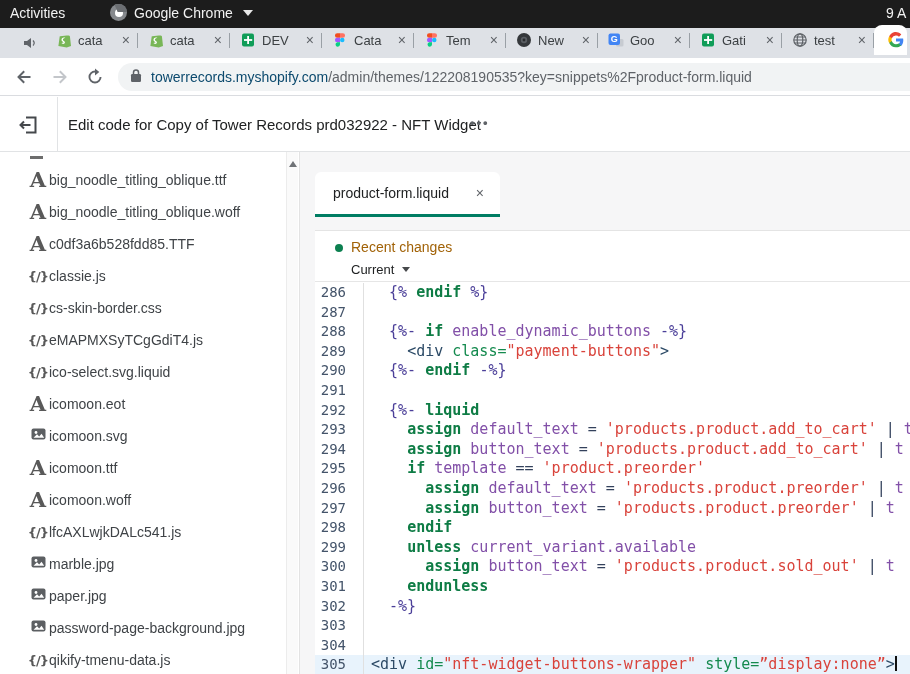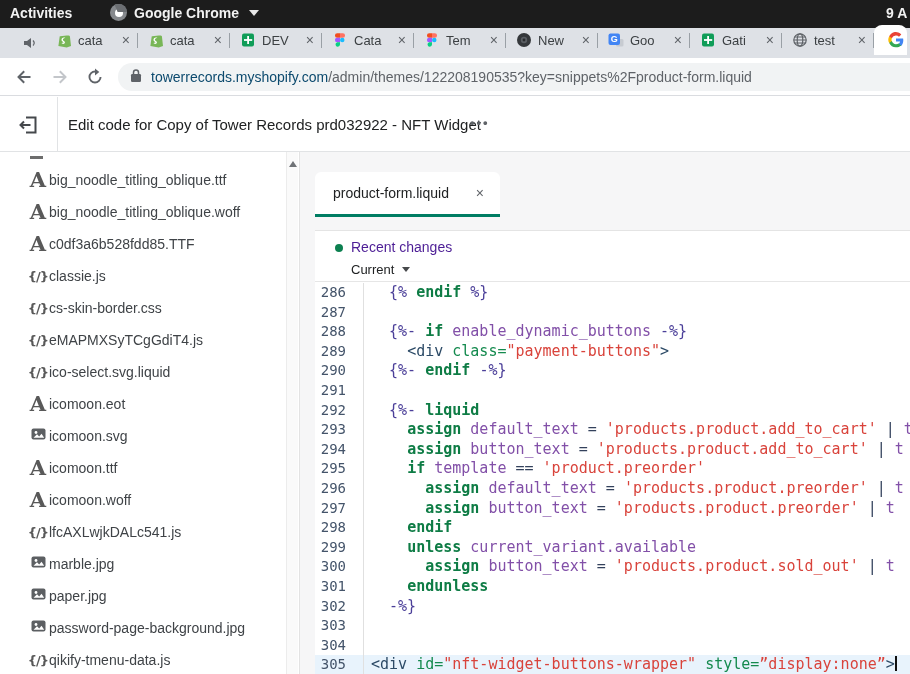--- a/index.html
+++ b/index.html
@@ -5,21 +5,21 @@
   :root{
     --accent-teal:#007d63; --keyword:#0e7c45; --variable:#8250a8; --string:#d9433b;
     --delimiter:#4b3f99; --tag:#2c4a66; --attribute:#148a4e; --operator:#33415c;
     --active-line-bg:#e8f3fc; --bullet-green:#0c8050;
   }
   *{margin:0;padding:0;box-sizing:border-box;}
   body{font-family:"Liberation Sans",sans-serif;}
   .stage{position:relative;width:910px;height:674px;overflow:hidden;background:#fff;}
 
   
-  .os-bar{position:absolute;left:0;top:0;width:910px;height:28px;background:#1c1c1c;color:#f2f2f2;font-size:14px;font-weight:bold;}
+  .os-bar{position:absolute;left:0;top:0;width:910px;height:28px;background:#1c1c1c;color:#f2f2f2;font-size:14px;}
   .os-activities{position:absolute;left:10px;top:5px;}
   .os-app{position:absolute;left:110px;top:4px;display:flex;align-items:center;gap:7px;}
   .os-app .caret{display:inline-block;width:0;height:0;border-left:5px solid transparent;border-right:5px solid transparent;border-top:6px solid #e8e8e8;margin-left:3px;}
   .os-clock{position:absolute;right:0px;top:5px;width:24px;overflow:hidden;white-space:nowrap;}
   .chrome-orb{width:17px;height:17px;border-radius:50%;background:#86898d;position:relative;}
   .chrome-orb::before{content:"";position:absolute;left:4.5px;top:4.5px;width:8px;height:8px;border-radius:50%;background:#fff;}
   .chrome-orb::after{content:"";position:absolute;left:0;top:0;width:17px;height:8px;border-radius:8px 8px 0 0;background:#6b6e72;clip-path:polygon(25% 0,100% 0,100% 100%,45% 100%);}
 
   
   .tab-strip{position:absolute;left:0;top:28px;width:910px;height:30px;background:#dee1e6;}
@@ -61,21 +61,21 @@
   .scroll-up{position:absolute;left:2px;top:9px;width:0;height:0;border-left:4px solid transparent;border-right:4px solid transparent;border-bottom:6px solid #707377;}
 
   
   .right-pane{position:absolute;left:300px;top:152px;width:610px;height:522px;background:#f6f6f7;}
   .editor-tab{position:absolute;left:15px;top:20px;width:185px;height:42px;background:#fff;border-radius:6px 6px 0 0;}
   .editor-tab .lbl{position:absolute;left:18px;top:13px;font-size:14px;color:#202223;}
   .editor-tab .cls{position:absolute;right:16px;top:13px;font-size:14px;color:#5f6368;}
   .tab-underline{position:absolute;left:15px;top:62px;width:185px;height:3px;background:var(--accent-teal);}
   .editor-panel{position:absolute;left:15px;top:78px;width:595px;height:444px;background:#fff;border-top:1px solid #e4e4e4;}
   .rc-dot{position:absolute;left:20px;top:13px;width:8px;height:8px;border-radius:50%;background:var(--bullet-green);}
-  .rc-label{position:absolute;left:36px;top:8px;font-size:14px;color:#4c1d95;}
+  .rc-label{position:absolute;left:36px;top:8px;font-size:14px;color:#a16207;}
   .ver-row{position:absolute;left:36px;top:31px;font-size:13px;color:#202223;display:flex;align-items:center;gap:8px;}
   .ver-caret{display:inline-block;width:0;height:0;border-left:4.5px solid transparent;border-right:4.5px solid transparent;border-top:5px solid #47494c;}
   .panel-divider{position:absolute;left:0;top:50px;width:595px;height:1px;background:#e6e6e6;}
   .code-area{position:absolute;left:0;top:52px;width:595px;height:392px;overflow:hidden;background:#fff;}
   .cl{display:flex;height:19.6px;line-height:19.6px;}
   .cl.active{background:var(--active-line-bg);}
   .ln{width:38px;flex:none;text-align:right;padding-right:7px;font-family:"DejaVu Sans Mono",monospace;font-size:14px;color:#44546a;}
   .ct{flex:1;white-space:pre;overflow:hidden;border-left:1px solid #e0e0e0;padding-left:7px;font-family:"DejaVu Sans Mono",monospace;font-size:15px;margin-left:10px;}
   .tk-pl{color:#333;}
   .tk-kw{color:var(--keyword);font-weight:bold;}

